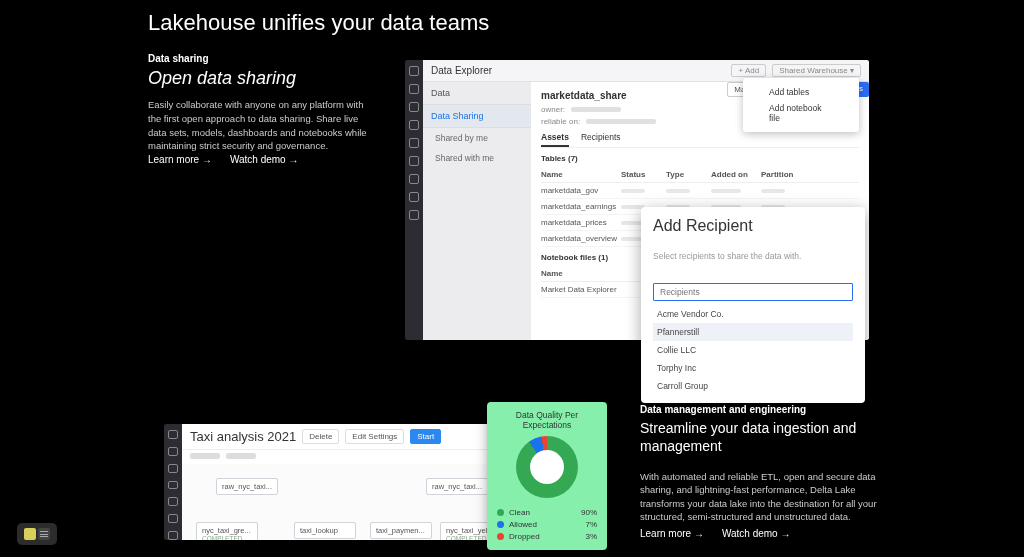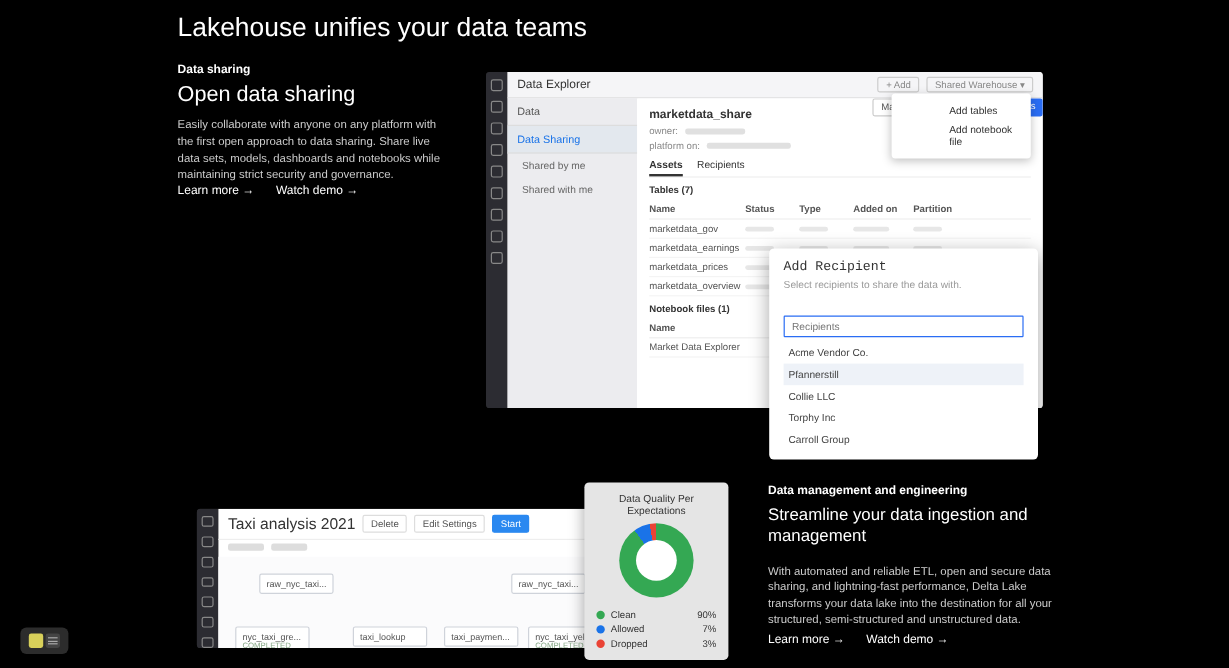--- a/index.html
+++ b/index.html
@@ -14,21 +14,21 @@
   }
   .page-title {
     font-size: 22px;
     font-weight: 400;
     position: absolute;
     top: 10px;
     left: 148px;
   }
   
   .section1-eyebrow { position:absolute; top:53px; left:148px; font-size:10px; font-weight:600; }
-  .section1-heading { position:absolute; top:68px; left:148px; font-size:18px; font-weight:400; }
+  .section1-heading { position:absolute; top:68px; left:148px; font-size:18px; font-weight:400;font-style:italic; }
   .section1-body { position:absolute; top:98px; left:148px; width:230px; font-size:9.5px; line-height:1.45; color:#ccc; }
   .section1-links { position:absolute; top:154px; left:148px; font-size:10px; display:flex; gap:18px; }
   .section1-links span { cursor:pointer; }
   
   .de-shell {
     position:absolute; top:60px; left:405px; width:464px; height:280px;
     background:#222; border-radius:3px; overflow:hidden; display:flex;
   }
   .de-rail { width:18px; background:#2c2c32; display:flex; flex-direction:column; align-items:center; padding-top:6px; gap:8px; }
   .de-rail div { width:10px; height:10px; border:1px solid #888; border-radius:2px; }
@@ -55,27 +55,27 @@
   .de-table-row { color:#555; border-bottom:1px solid #f4f4f4; align-items:center; }
   .de-table-row .cell-bar { background:#e7e7e7; height:4px; border-radius:2px; }
   .de-assets-menu { position:absolute; top:0; right:0; display:flex; gap:4px; }
   .de-manage { font-size:8px; border:1px solid #ccc; padding:2px 6px; border-radius:2px; color:#555; background:#fff; }
   .de-addrec { font-size:8px; background:#2a6df4; color:#fff; padding:2px 6px; border-radius:2px; }
   
   .de-dropdown {
     position:absolute; top:78px; left:743px; width:116px; background:#fff; border-radius:3px;
     box-shadow:0 2px 8px rgba(0,0,0,.25); font-size:8.5px; color:#333; padding:6px 0;
   }
-  .de-dropdown div { padding:3px 4px;margin-left:44px; }
+  .de-dropdown div { padding:3px 26px; }
   
   .modal {
     position:absolute; top:207px; left:641px; width:224px; background:#fff; border-radius:4px;
     box-shadow:0 4px 16px rgba(0,0,0,.35); color:#333; padding:10px 12px 8px;
   }
-  .modal h3 { font-size:11px; font-weight:500; margin-bottom:3px;font-family:Liberation Mono, monospace; }
+  .modal h3 { font-size:16px; font-weight:500; margin-bottom:16px; }
   .modal .sub { font-size:8.5px; color:#999; margin-bottom:20px; }
   .modal input {
     width:100%; border:1px solid #2a6df4; padding:3px 6px; font-size:8.5px; border-radius:1px;
     outline:none; margin-bottom:4px;
   }
   .modal .opt { font-size:8.5px; padding:4px 4px; color:#444; }
   .modal .opt.hl { background:#eef2f8; }
   
   .section2-eyebrow { position:absolute; top:404px; left:640px; font-size:10px; font-weight:600; }
   .section2-heading { position:absolute; top:420px; left:640px; font-size:14px; font-weight:400; width:250px; line-height:1.25; }
@@ -97,21 +97,21 @@
   .tx-sub { height:14px; display:flex; gap:6px; padding:3px 8px; }
   .tx-sub div { width:30px; height:6px; background:#ddd; border-radius:2px; }
   .tx-canvas { flex:1; position:relative; background:#fbfbfc; }
   .tx-node {
     position:absolute; border:1px solid #cfd3da; background:#fff; border-radius:2px;
     font-size:7.5px; padding:3px 5px; color:#555; width:62px; overflow:hidden; white-space:nowrap;
   }
   .tx-node .st { font-size:6.5px; color:#8a8; }
   
   .dq-card {
-    position:absolute; top:402px; left:487px; width:120px; background:#e5e5e5; border-radius:4px;
+    position:absolute; top:402px; left:487px; width:120px; background:#86efac; border-radius:4px;
     box-shadow:0 3px 12px rgba(0,0,0,.35); padding:8px 10px 8px; color:#333;
   }
   .dq-card h4 { font-size:8.5px; font-weight:500; margin-bottom:6px; text-align:center; }
   .donut {
     width:62px; height:62px; border-radius:50%; margin:0 auto 8px;
     background: conic-gradient(#34a853 0 90%, #1a73e8 90% 97%, #ea4335 97% 100%);
     display:flex; align-items:center; justify-content:center;
   }
   .donut::after { content:""; width:34px; height:34px; background:#fff; border-radius:50%; }
   .dq-legend { font-size:8px; }
@@ -171,21 +171,21 @@
         <div class="de-assets-menu">
           <span class="de-manage">Manage Assets ▾</span>
           <span class="de-addrec">Add recipients</span>
         </div>
         <div class="de-h1">marketdata_share</div>
         <div class="de-meta">
             <span>owner:</span>
             <span class="bar" style="width:50px"></span>
           </div>
         <div class="de-meta">
-            <span>platform on:</span>
+            <span>reliable on:</span>
             <span class="bar" style="width:70px"></span>
           </div>
         <div class="de-tabs">
           <span class="active">Assets</span>
           <span>Recipients</span>
         </div>
         <div class="de-section-label">Tables (7)</div>
         <div class="de-table-head">
           <span>Name</span>
           <span>Status</span>

